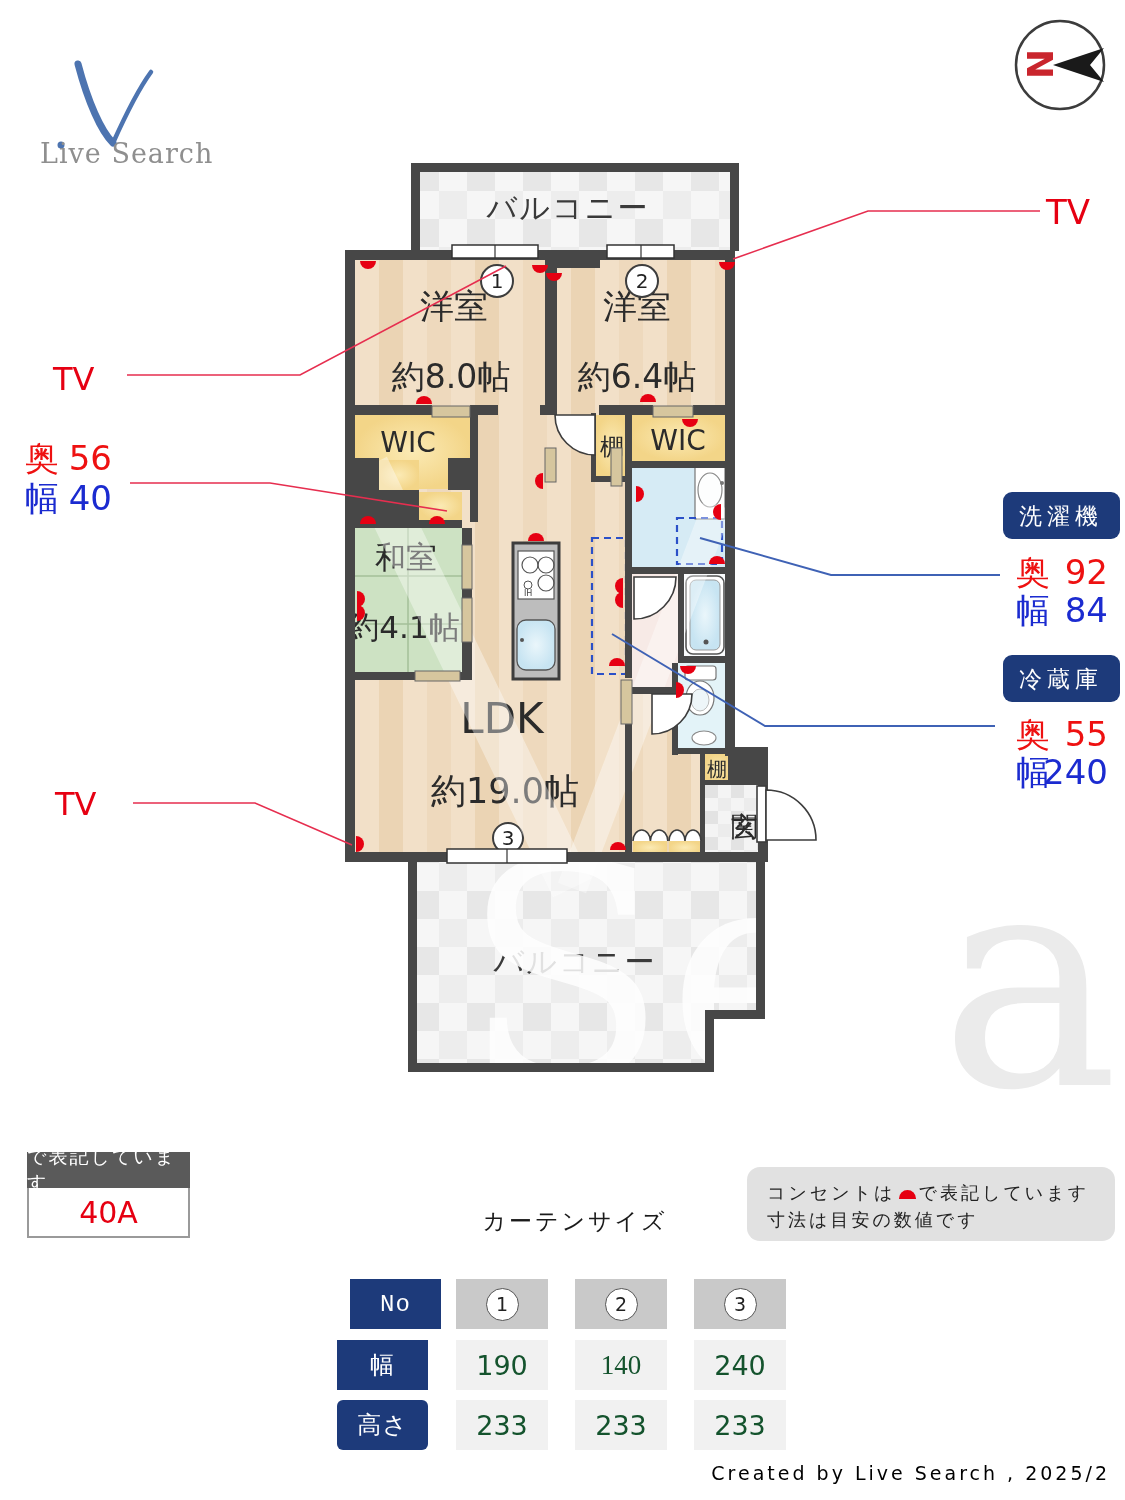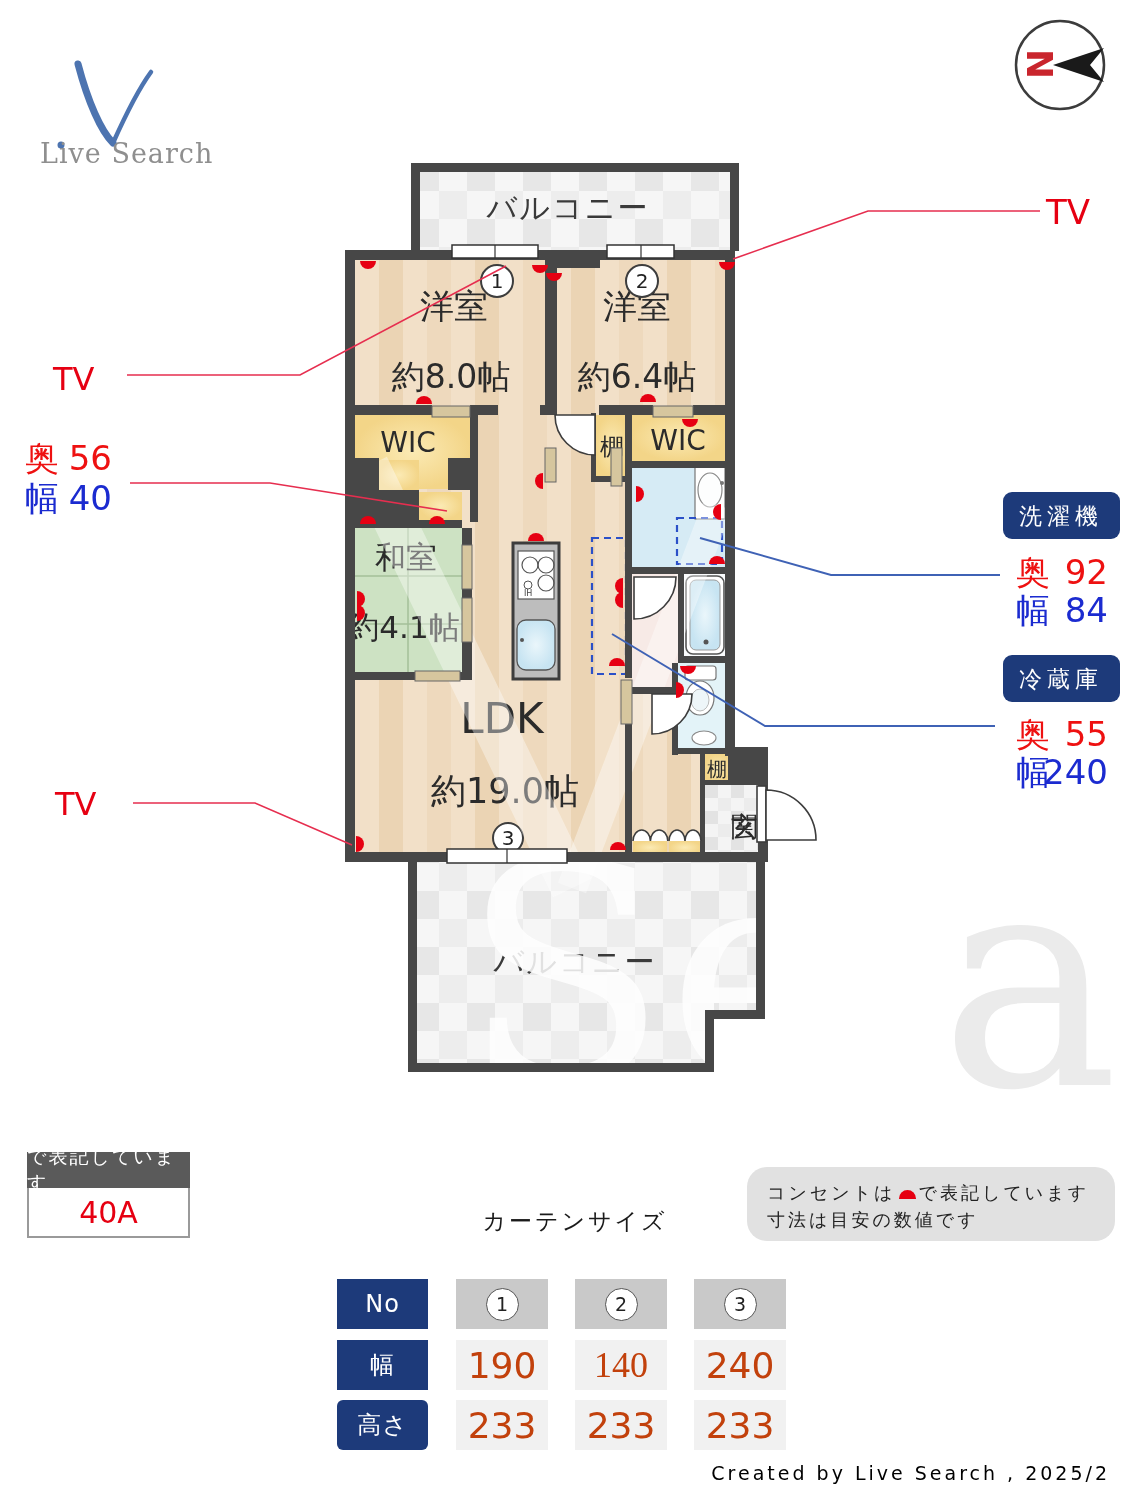--- a/index.html
+++ b/index.html
@@ -7,29 +7,29 @@
         font-family:"DejaVu Sans","Liberation Sans",sans-serif;}
   .page svg{position:absolute;left:0;top:0;}
   .abs{position:absolute;}
   
   .breaker{left:27px;top:1152px;width:163px;}
   .breaker .hd{background:#5a5a5a;color:#fff;height:36px;display:flex;align-items:center;justify-content:center;
     font-size:19px;letter-spacing:2px;}
   .breaker .bd{background:#fff;border:2px solid #9a9a9a;border-top:none;height:48px;display:flex;align-items:center;justify-content:center;
     color:#e60012;font-size:30px;}
   
-  .note{left:747px;top:1167px;width:368px;height:74px;background:#e1e1e1;border-radius:20px;
+  .note{left:747px;top:1167px;width:368px;height:74px;background:#e1e1e1;border-radius:13px;
     padding:12px 20px;box-sizing:border-box;font-size:18px;letter-spacing:3px;color:#222;line-height:27px;}
   .dome{display:inline-block;width:17px;height:9px;border-radius:9px 9px 0 0;background:#e60012;margin:0 3px;}
   
   .ct-title{left:430px;top:1206px;width:290px;text-align:center;font-size:23px;color:#1a1a1a;letter-spacing:3px;}
   .cell{position:absolute;width:92px;height:50px;display:flex;align-items:center;justify-content:center;box-sizing:border-box;}
   .cell.hdr{width:91px;background:#1d3a7a;color:#fff;font-size:24px;letter-spacing:1px;}
   .cell.num{background:#c9c9c9;}
-  .cell.val{background:#f1f1f1;color:#c2410c;font-size:36px;}
+  .cell.val{background:#f1f1f1;color:#14532d;font-size:27px;}
   .circ{width:31px;height:31px;border-radius:50%;background:#fff;border:1.5px solid #555;display:flex;align-items:center;justify-content:center;
     font-size:19px;color:#222;}
   .footer{left:560px;right:15px;top:1462px;text-align:right;font-size:19px;letter-spacing:3px;color:#000;}
 </style>
 </head>
 <body>
 
 <div class="page">
 
 <svg width="1125" height="1500" viewBox="0 0 1125 1500">
@@ -312,21 +312,21 @@
   <div class="bd">40A</div>
 </div>
 
 <div class="abs note">
   <div><span>コンセントは</span><span class="dome"></span><span>で表記しています</span></div>
   <div>寸法は目安の数値です</div>
 </div>
 
 <div class="abs ct-title">カーテンサイズ</div>
 
-<div class="cell hdr" style="left:337px;top:1279px;">No</div>
+<div class="cell hdr" style="left:350px;top:1279px;font-family:Liberation Mono, monospace;">No</div>
 <div class="cell hdr" style="left:337px;top:1340px;">幅</div>
 <div class="cell hdr" style="left:337px;top:1400px;border-radius:6px;">高さ</div>
 
 <div class="cell num" style="left:456px;top:1279px;">
       <span class="circ">1</span>
     </div>
 <div class="cell num" style="left:575px;top:1279px;">
       <span class="circ">2</span>
     </div>
 <div class="cell num" style="left:694px;top:1279px;">

